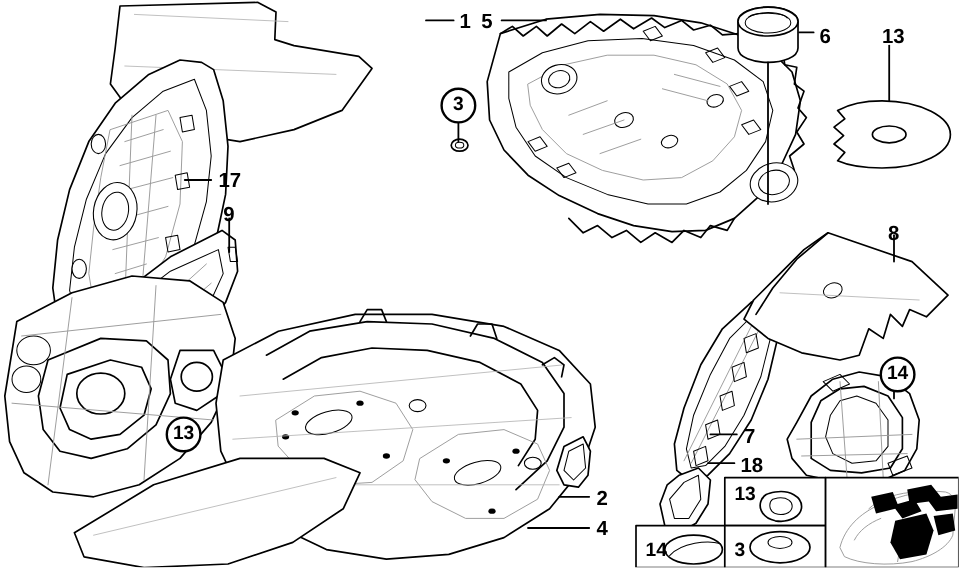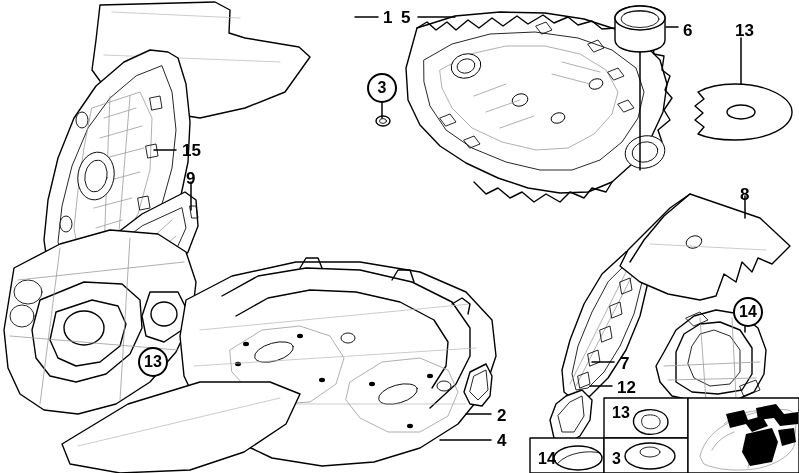--- a/index.html
+++ b/index.html
@@ -386,25 +386,25 @@
         <path class="fk" d="M778 430 L794 428 L796 442 L782 446 Z"></path>
       </g>
     </g>
 
   </svg>
 
   <div class="callout-num" style="left:383px; top:9px;">1</div>
   <div class="callout-num" style="left:401px; top:9px;">5</div>
   <div class="callout-num" style="left:683px; top:22px;">6</div>
   <div class="callout-num" style="left:735px; top:22px;">13</div>
-  <div class="callout-num" style="left:182px; top:142px;">15</div>
+  <div class="callout-num" style="left:182px; top:142px;">17</div>
   <div class="callout-num" style="left:186px; top:170px;">9</div>
   <div class="callout-num" style="left:740px; top:186px;">8</div>
   <div class="callout-num" style="left:620px; top:355px;">7</div>
-  <div class="callout-num" style="left:617px; top:379px;">12</div>
+  <div class="callout-num" style="left:617px; top:379px;">18</div>
   <div class="callout-num" style="left:497px; top:407px;">2</div>
   <div class="callout-num" style="left:497px; top:432px;">4</div>
 
   <div class="callout-circled" style="left:367px; top:73px;">3</div>
   <div class="callout-circled" style="left:138px; top:347px;">13</div>
   <div class="callout-circled" style="left:733px; top:297px;">14</div>
 
   <div class="legend-cell-num" style="left:612px; top:404px;">13</div>
   <div class="legend-cell-num" style="left:538px; top:450px;">14</div>
   <div class="legend-cell-num" style="left:612px; top:450px;">3</div>

